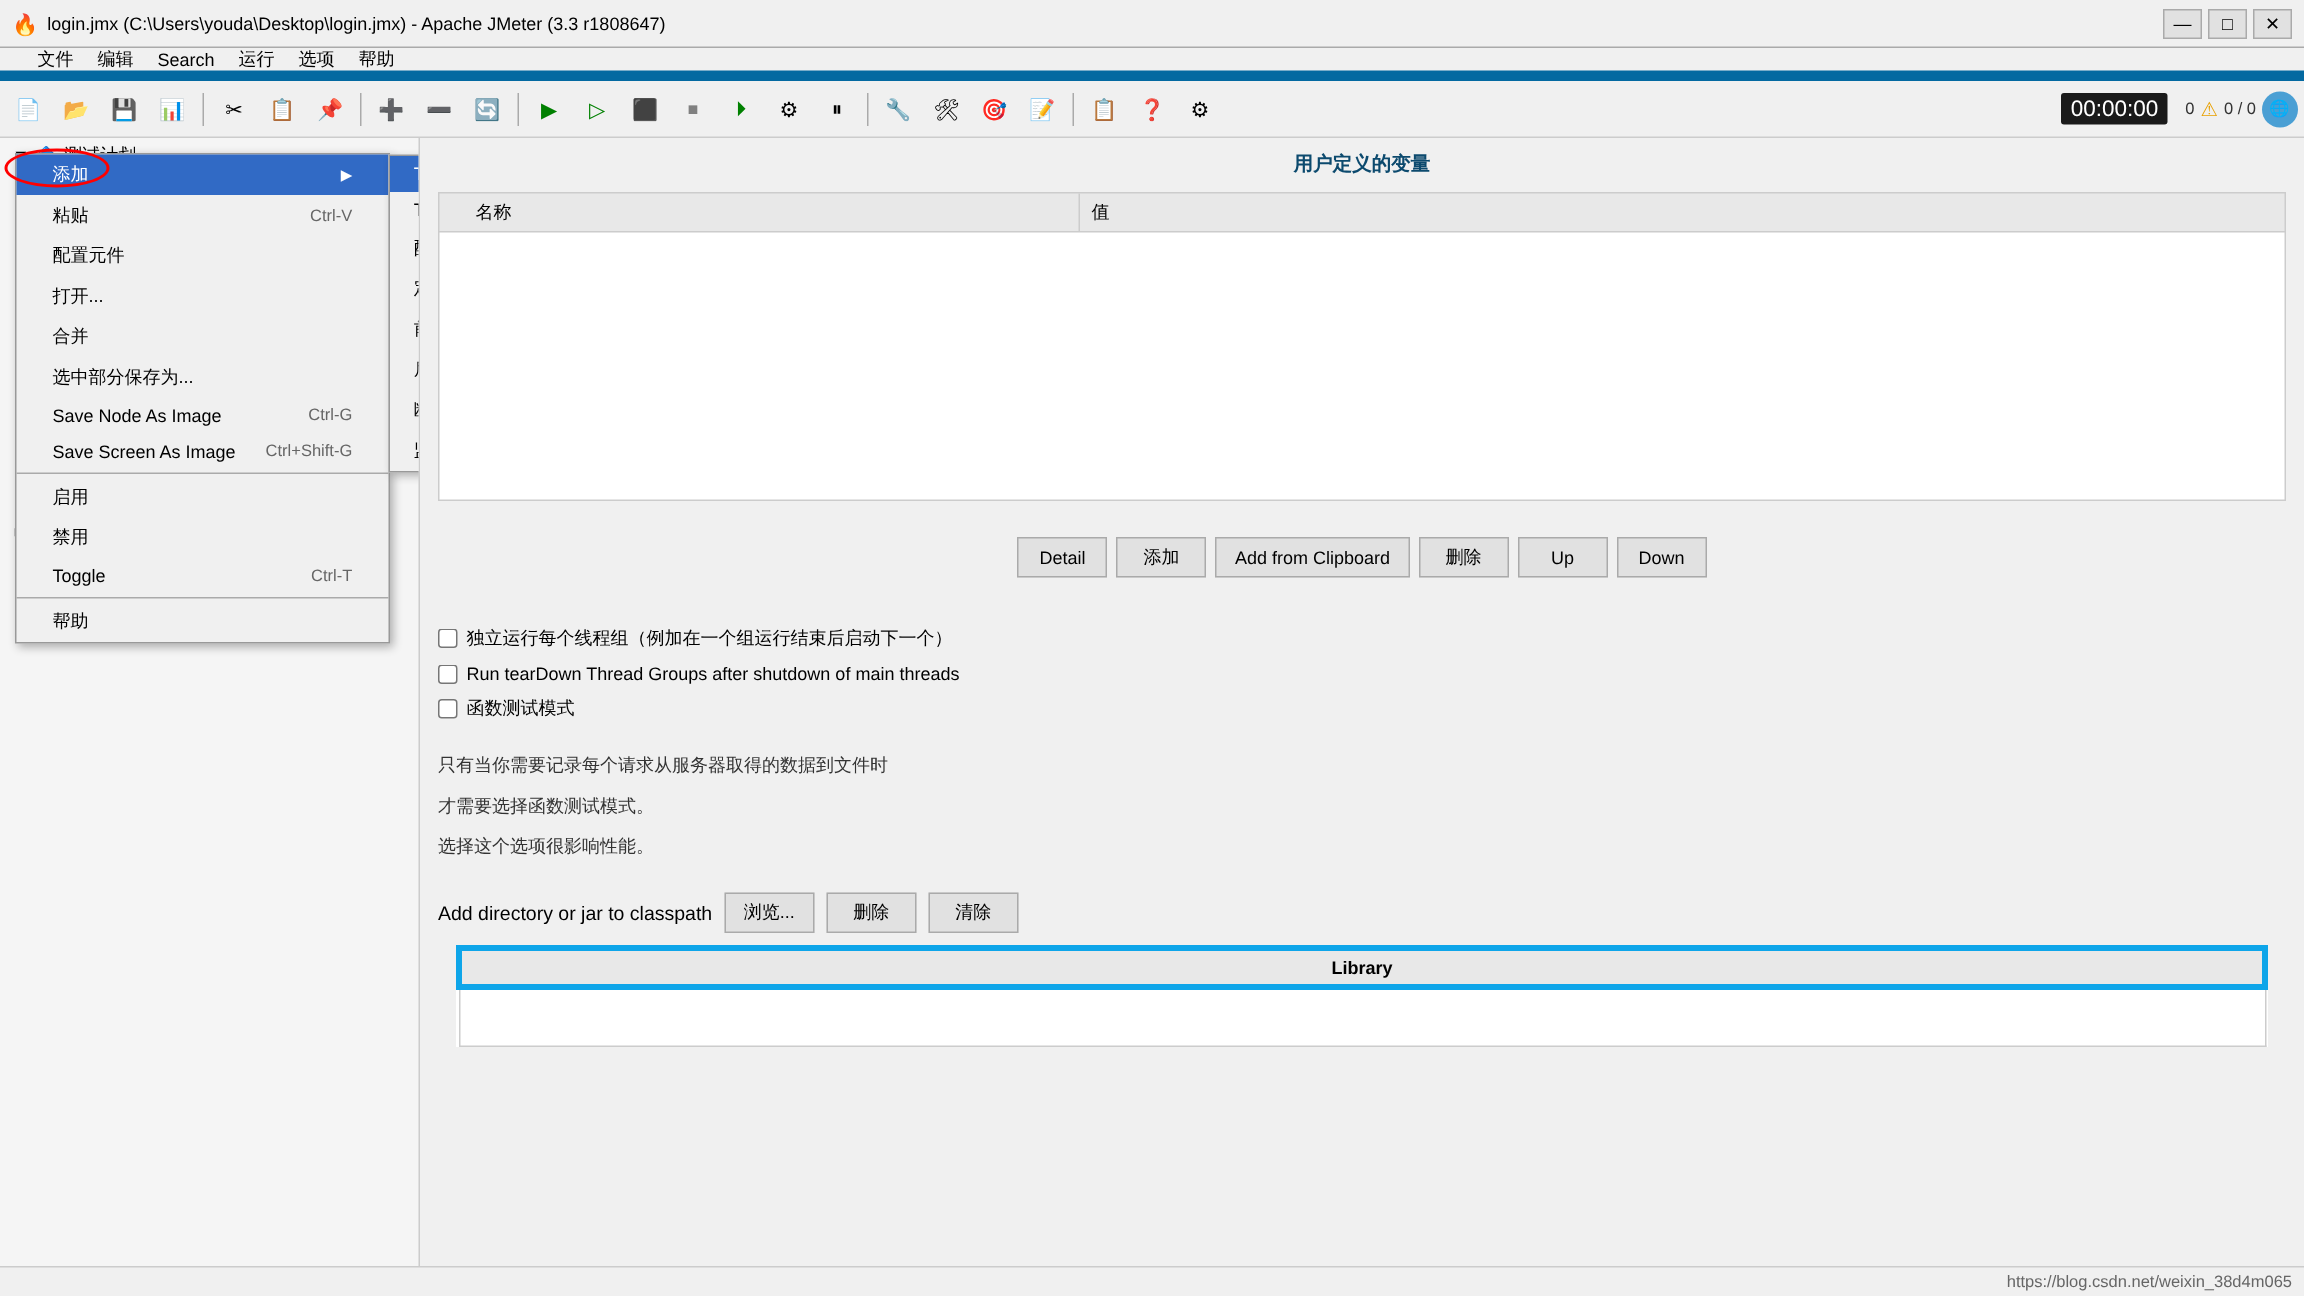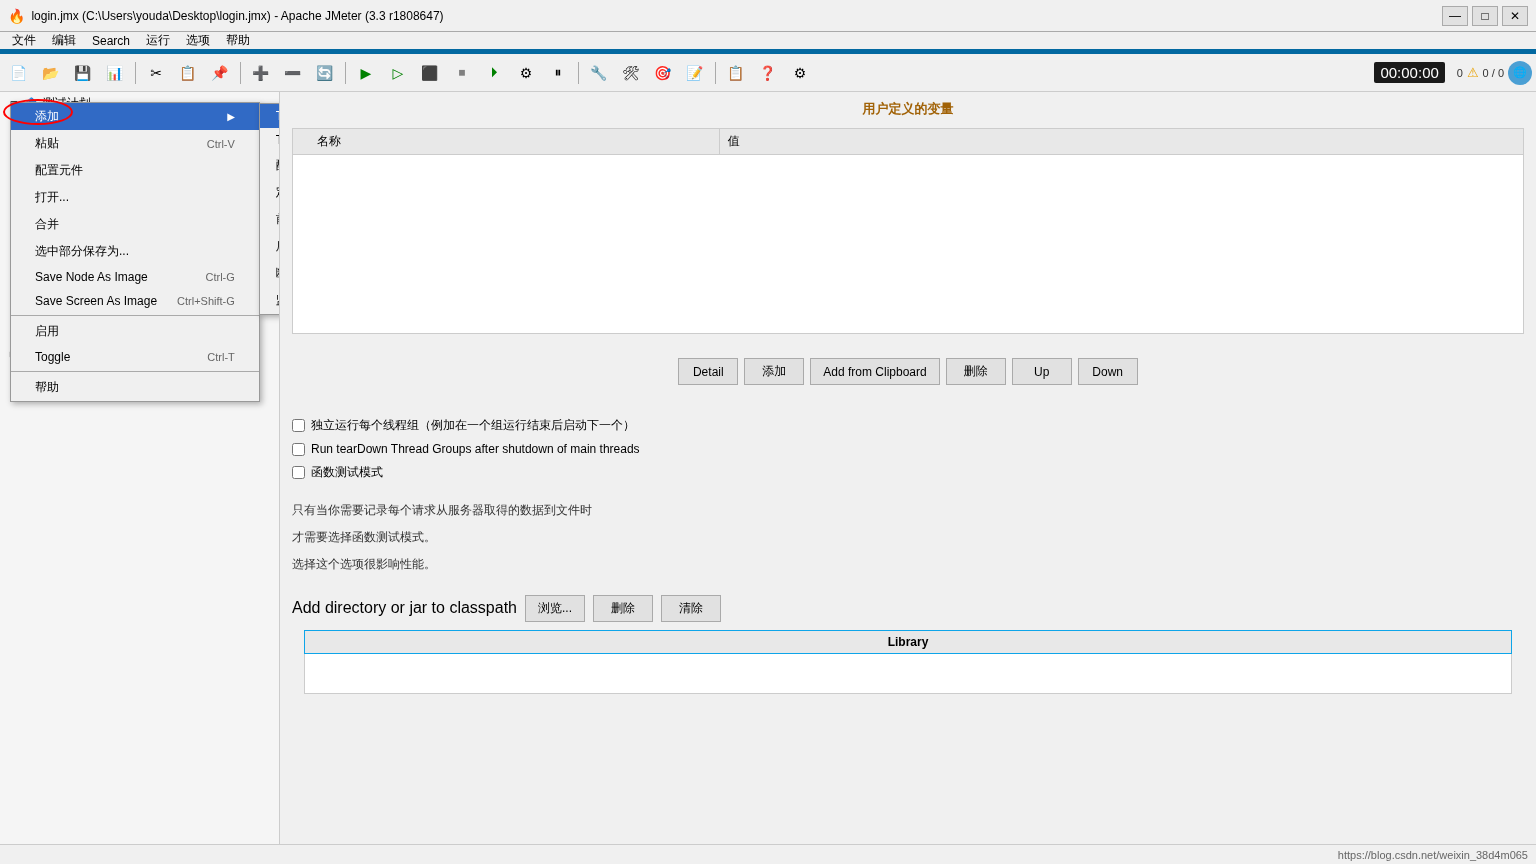--- a/index.html
+++ b/index.html
@@ -23,22 +23,22 @@
       background: #e1e1e1; cursor: pointer; display: flex; align-items: center; justify-content: center; font-size: 12px;
     }
     .title-btn.close { background: #e1e1e1; }
 
     
     .menu-bar {
       background: #f0f0f0;
       height: 22px;
       display: flex;
       align-items: center;
-      padding: 0 4px;
-      border-bottom: 5px solid #0369a1;
+      padding: 0 17px;
+      border-bottom: 7px solid #0369a1;
     }
     .menu-item {
       padding: 2px 8px;
       cursor: pointer;
       font-size: 12px;
       height: 20px;
       display: flex;
       align-items: center;
     }
 
@@ -142,21 +142,21 @@
       padding: 5px 16px;
       cursor: pointer;
       white-space: nowrap;
       font-size: 12px;
     }
     .var-title {
       text-align: center;
       font-size: 13px;
       font-weight: bold;
       margin-bottom: 6px;
-      color: #a16207;
+      color: #0c4a6e;
     }
 
     
     .btn-row {
       display: flex;
       justify-content: center;
       gap: 6px;
       padding: 24px 0;
     }
     .action-btn {
@@ -189,31 +189,31 @@
       padding: 4px 12px;
     }
 
     
     .classpath-area {
       padding: 8px 12px;
       display: flex;
       align-items: center;
       gap: 8px;
     }
-    .classpath-label { font-size: 16px; }
+    .classpath-label { font-size: 13px; }
     .library-table {
       width: calc(100% - 24px);
       border-collapse: collapse;
       background: white;
       border: 1px solid #ccc;
       margin: 0 12px;
     }
     .library-table th {
       background: #e8e8e8;
-      border: 1px solid #0ea5e9;
+      border: 4px solid #0ea5e9;
       padding: 4px 8px;
       font-size: 12px;
       text-align: center;
     }
     .library-table td {
       border: 1px solid #ccc;
       padding: 4px 8px;
       height: 22px;
       font-size: 12px;
     }
@@ -386,20 +386,23 @@
       </div>
       <div class="ctx-item">
         <span>Save Screen As Image</span>
         <span class="shortcut">Ctrl+Shift-G</span>
       </div>
       <div class="ctx-separator"></div>
       <div class="ctx-item">
         <span>启用</span>
       </div>
       <div class="ctx-item">
+        <span>禁用</span>
+      </div>
+      <div class="ctx-item">
         <span>Toggle</span>
         <span class="shortcut">Ctrl-T</span>
       </div>
       <div class="ctx-separator"></div>
       <div class="ctx-item">
         <span>帮助</span>
       </div>
 
       <div class="submenu" style="top:0; left:100%;">
         <div class="submenu-item" style="position:relative; background:#316ac5; color:white;">

